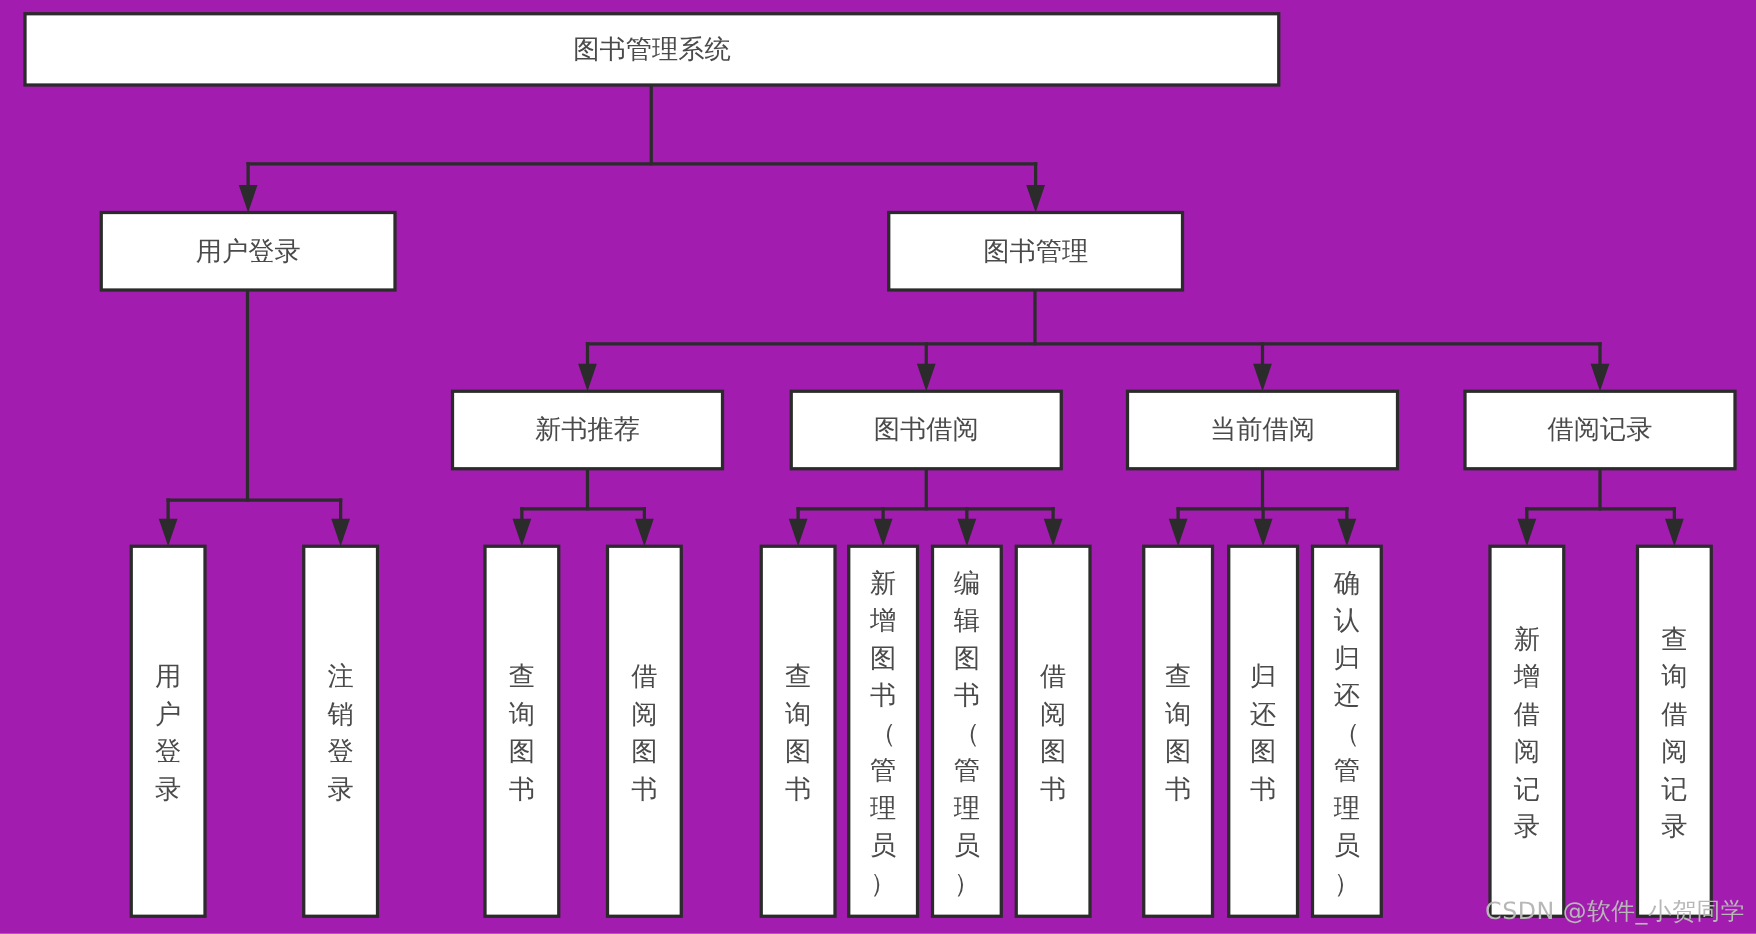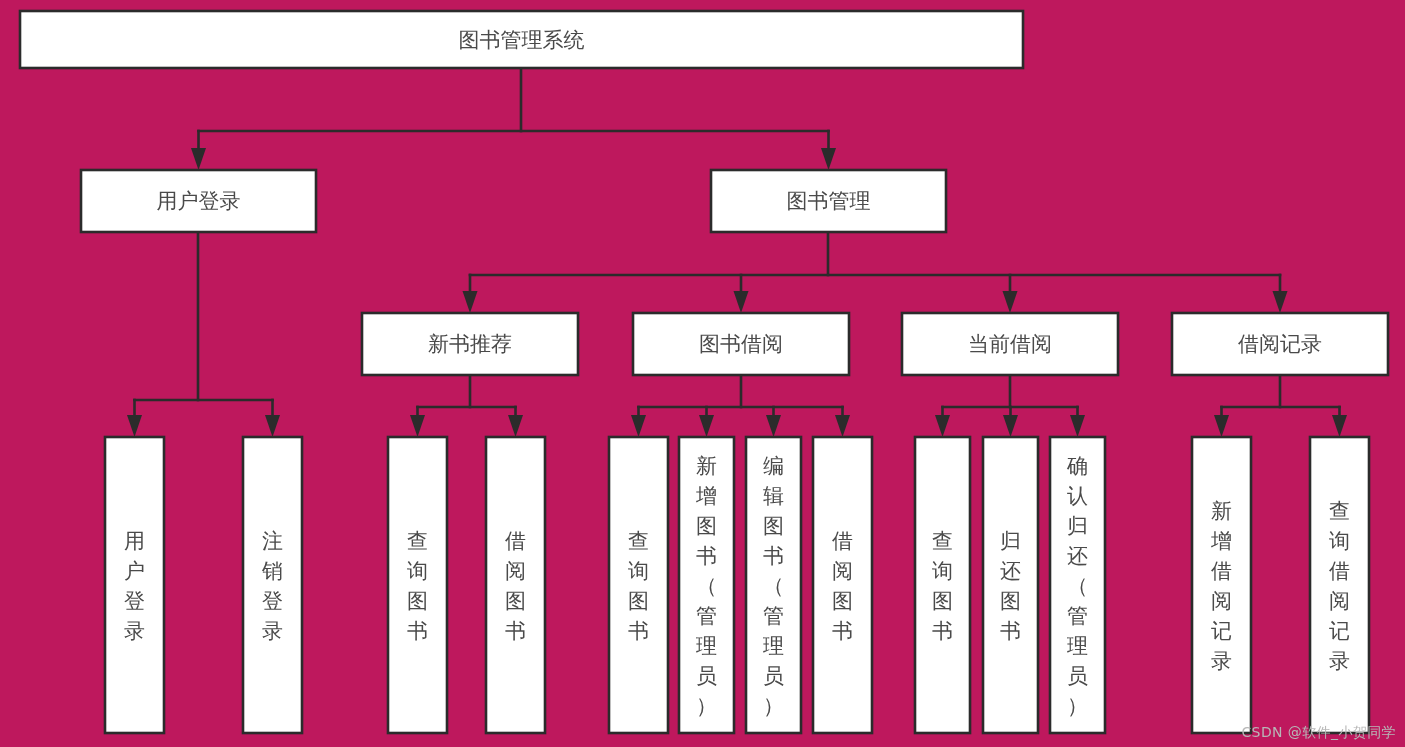--- a/index.html
+++ b/index.html
@@ -11,21 +11,21 @@
   body {
     width: 1405px;
     height: 747px;
     overflow: hidden;
     font-family: "DejaVu Sans", "Liberation Sans", sans-serif;
   }
   #diagram-root {
     position: relative;
     width: 1405px;
     height: 747px;
-    background: #be185d;
+    background: #a21caf;
   }
   svg#tree-svg {
     position: absolute;
     left: 0;
     top: 0;
     width: 1405px;
     height: 747px;
     display: block;
   }
   .node-rect {
@@ -54,21 +54,21 @@
     fill: #4a4a4a;
     font-family: "DejaVu Sans", "Liberation Sans", sans-serif;
     font-size: 21px;
     text-anchor: middle;
   }
   .watermark {
     position: absolute;
     right: 9px;
     bottom: 5px;
     font-family: "DejaVu Sans", "Liberation Sans", sans-serif;
-    font-size: 14px;
+    font-size: 19px;
     color: #b7b7b7;
     letter-spacing: 0.4px;
     white-space: nowrap;
     user-select: none;
   }
 </style>
 </head>
 <body>
 
 <div id="diagram-root">

